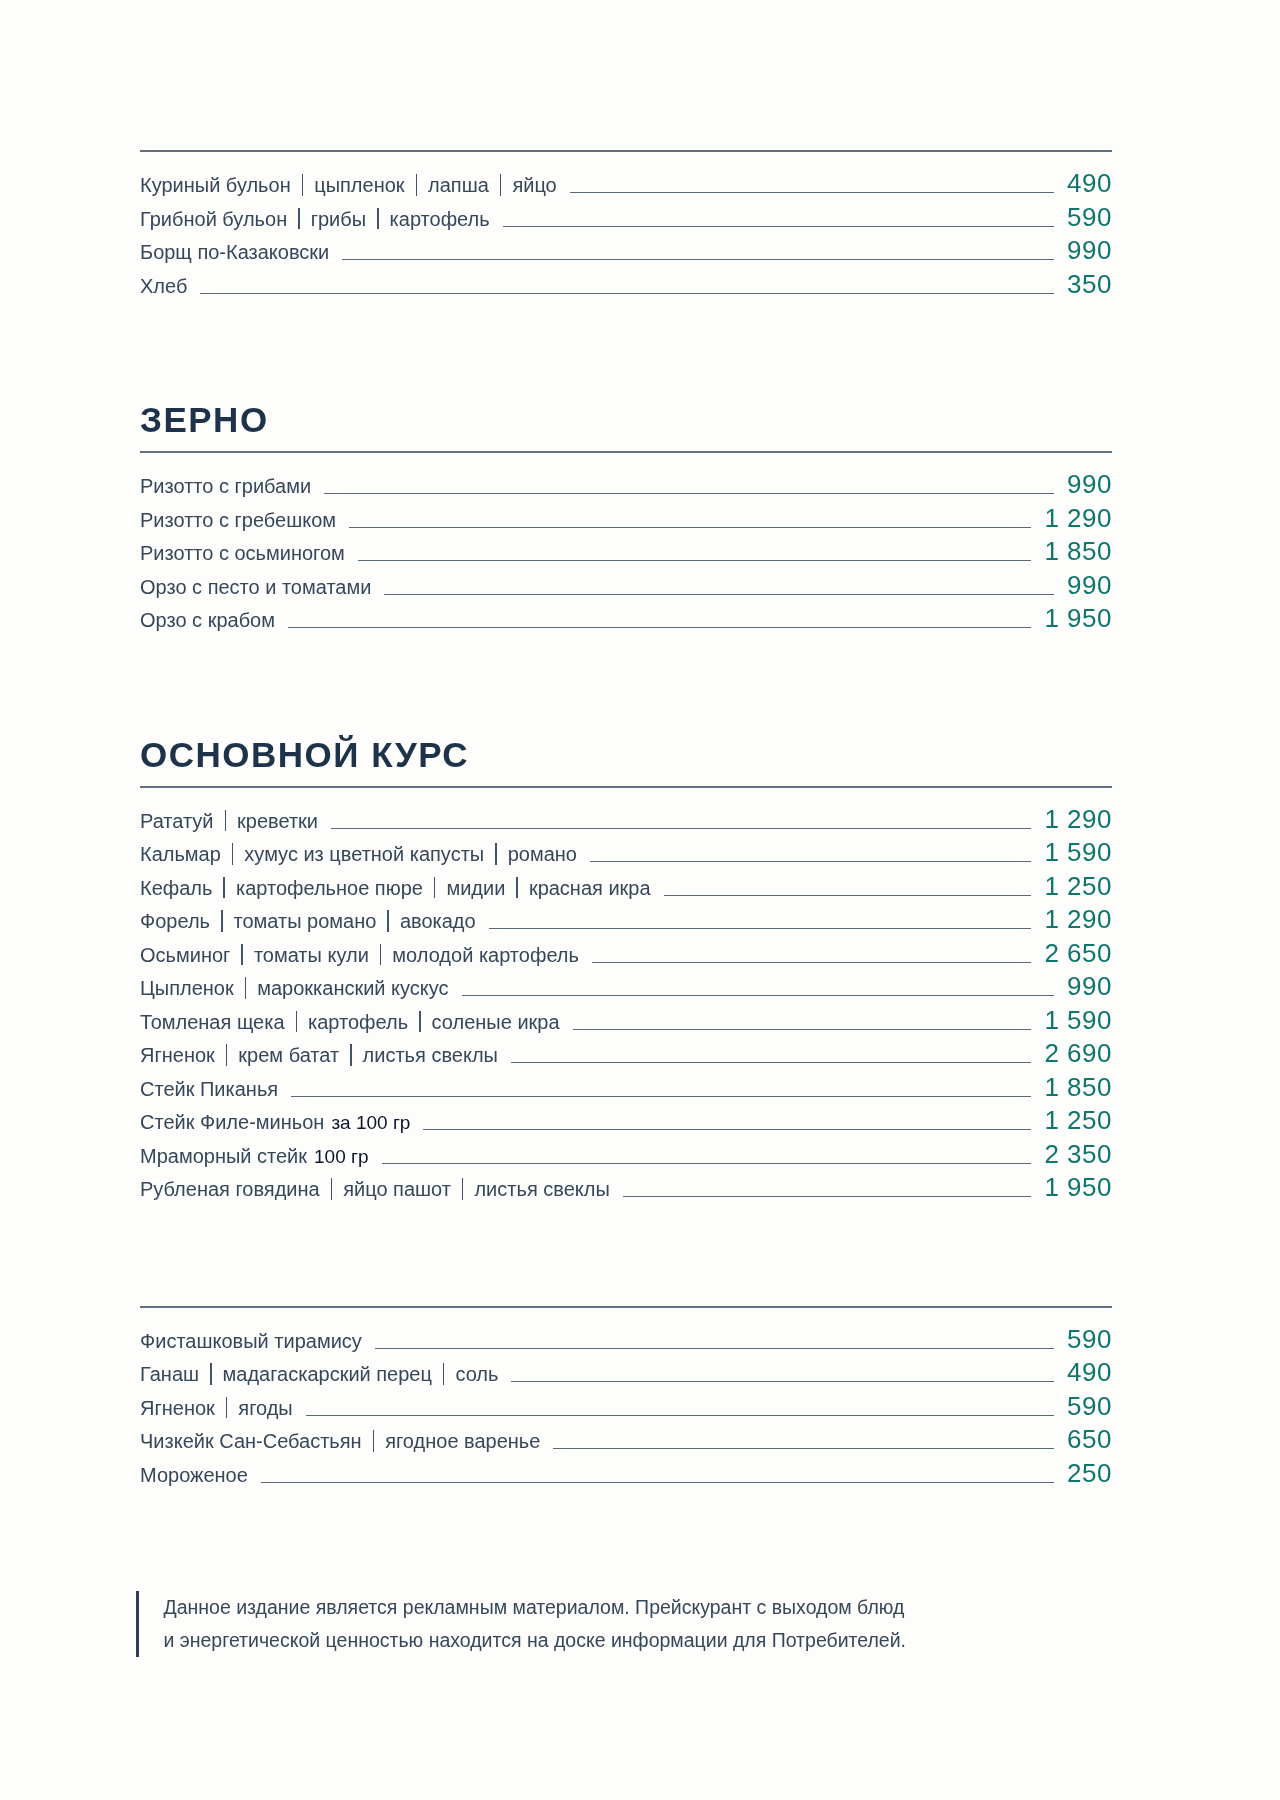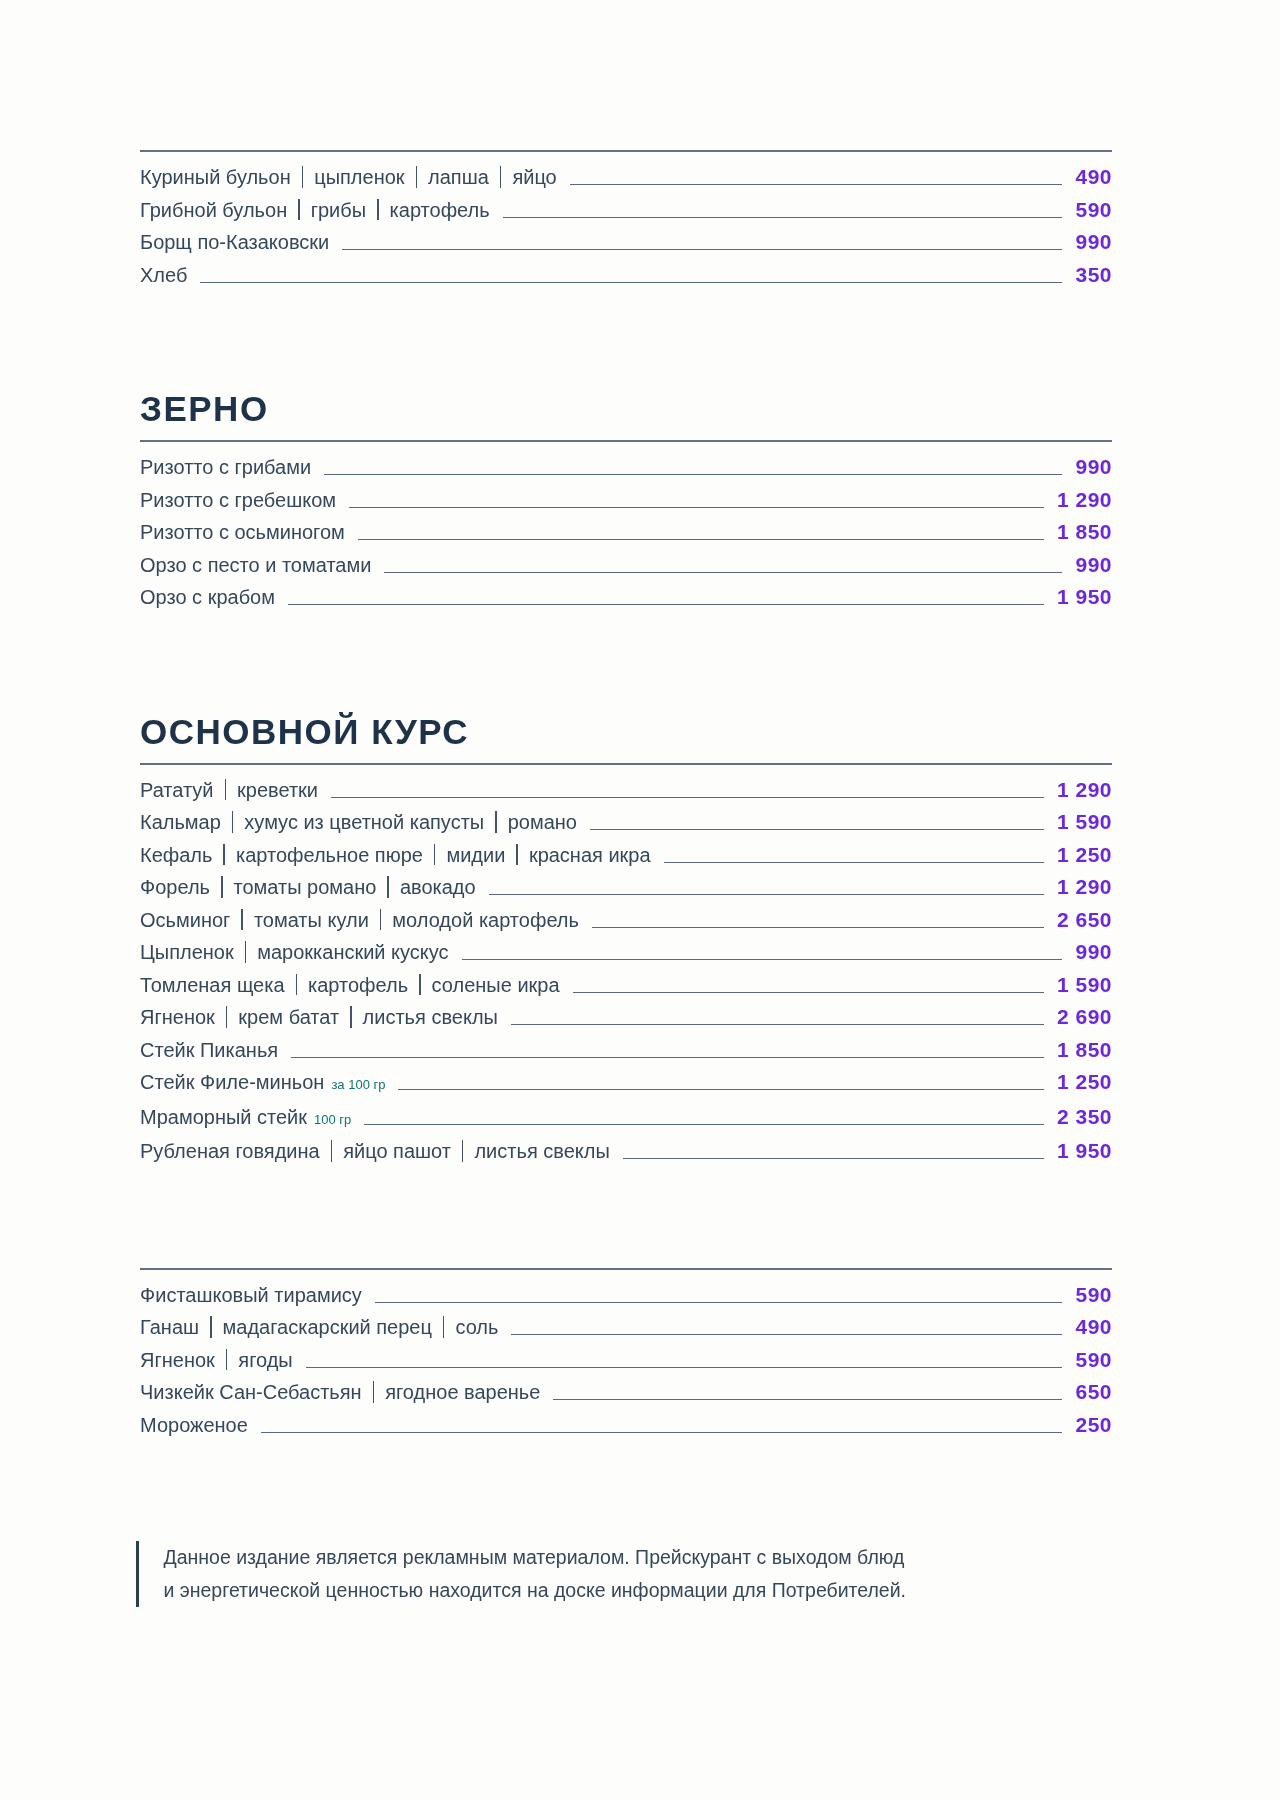--- a/index.html
+++ b/index.html
@@ -25,56 +25,56 @@
     line-height: 1;
     font-weight: 600;
     letter-spacing: 1.5px;
     color: #1e3349;
     text-transform: uppercase;
   }
   .section-rule {
     height: 0;
     border-bottom: 2px solid rgba(72, 87, 103, 0.85);
   }
-  .items { padding-top: 9px; }
+  .items { padding-top: 16px; }
   .row {
     display: flex;
     align-items: baseline;
     font-size: 20px;
     line-height: 31.5px;
     color: #37475a;
   }
   .row-text { white-space: nowrap; }
   .ing-sep {
     display: inline-block;
     width: 1.5px;
     height: 1.08em;
     background: #42536a;
     vertical-align: -0.18em;
     margin: 0 11px;
   }
   .item-note {
-    font-size: 13px;
+    font-size: 19px;
     margin-left: 7px;
-    color: #0f766e;
+    color: #0f172a;
   }
   .leader {
     flex: 1 1 auto;
     min-width: 18px;
     height: 0;
     border-bottom: 1.7px solid #5a6a7b;
     margin: 0 13px;
     transform: translateY(1px);
   }
   .price {
     white-space: nowrap;
-    font-size: 21px;
-    font-weight: 700;
+    font-size: 26px;
+    font-weight: 400;
     letter-spacing: 0.5px;
-    color: #6d28d9;
+    color: #0f766e;
   }
   .footer {
     display: flex;
     align-items: stretch;
     gap: 25px;
     margin-left: -4px;
   }
   .footer-bar {
     width: 2.5px;
     background: #2c3e53;

